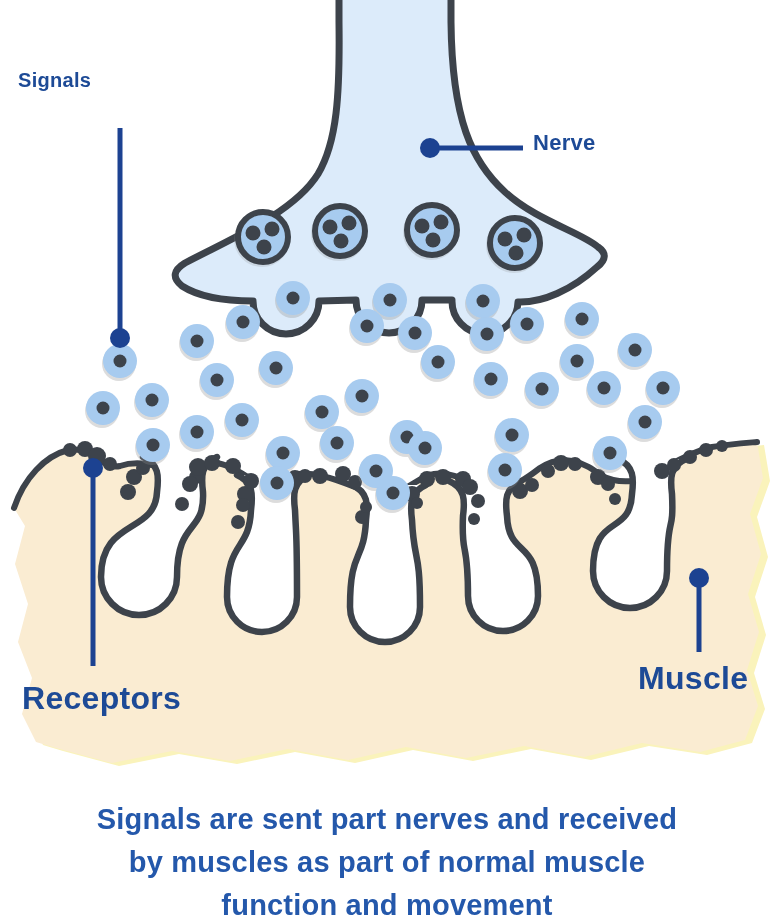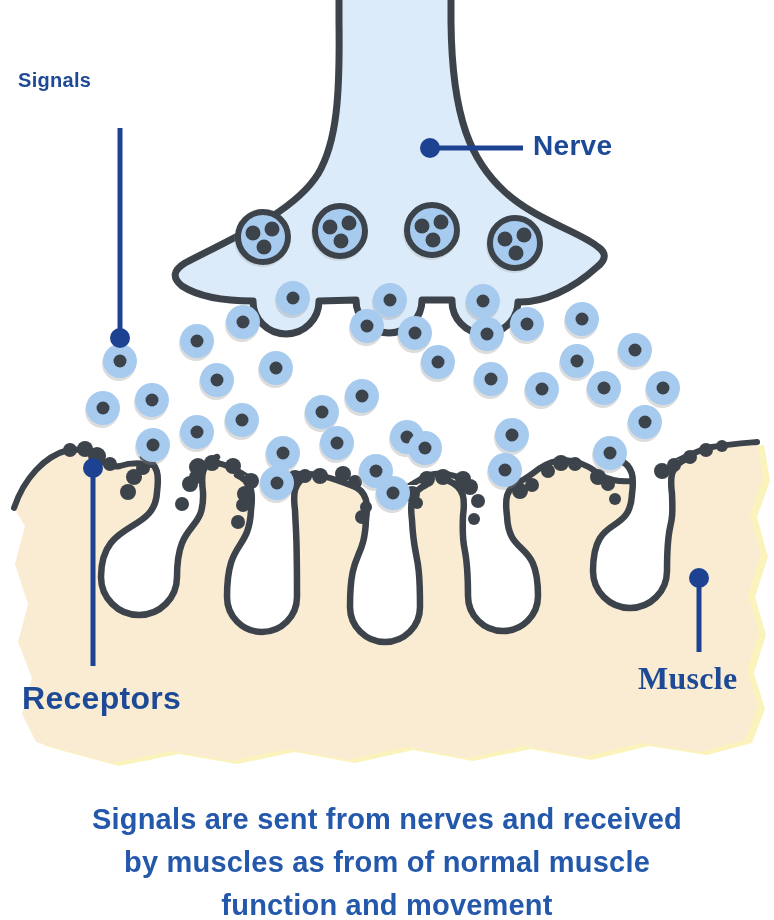--- a/index.html
+++ b/index.html
@@ -17,23 +17,23 @@
   .stage{
     position:relative;width:774px;height:920px;overflow:hidden;
     font-family:"Liberation Sans","DejaVu Sans",sans-serif;background:#ffffff;
   }
   .stage svg{position:absolute;left:0;top:0;}
   .lbl{
     position:absolute;font-weight:800;color:var(--c-label-blue);
     letter-spacing:.3px;white-space:nowrap;
   }
   .lbl-signals{left:18px;top:38px;font-size:20px;line-height:45px;margin-top:20px;}
-  .lbl-nerve{left:533px;top:130px;font-size:28px;}
+  .lbl-nerve{left:533px;top:130px;font-size:22px;}
   .lbl-receptors{left:22px;top:680px;font-size:32px;}
-  .lbl-muscle{left:638px;top:660px;font-size:32px;font-family:Liberation Serif, serif;}
+  .lbl-muscle{left:638px;top:660px;font-size:32px;}
   .caption{
     position:absolute;left:0;top:798px;width:774px;text-align:center;
     font-weight:800;font-size:29px;line-height:43px;color:var(--c-caption-blue);
     letter-spacing:.2px;
   }
   .particles{filter:drop-shadow(-1px 3px 0 rgba(140,140,140,.30));}
   .vesicles{filter:drop-shadow(-1px 2px 0 rgba(140,140,140,.22));}
 </style>
 </head>
 <body>
@@ -234,17 +234,17 @@
   </svg>
 
   <div class="lbl lbl-signals">
     <div>Signals</div>
   </div>
   <div class="lbl lbl-nerve">Nerve</div>
   <div class="lbl lbl-receptors">Receptors</div>
   <div class="lbl lbl-muscle">Muscle</div>
 
   <div class="caption">
-    <div>Signals are sent from nerves and received</div>
-    <div>by muscles as from of normal muscle</div>
+    <div>Signals are sent part nerves and received</div>
+    <div>by muscles as part of normal muscle</div>
     <div>function and movement</div>
   </div>
 </div>
 
 </body></html>

